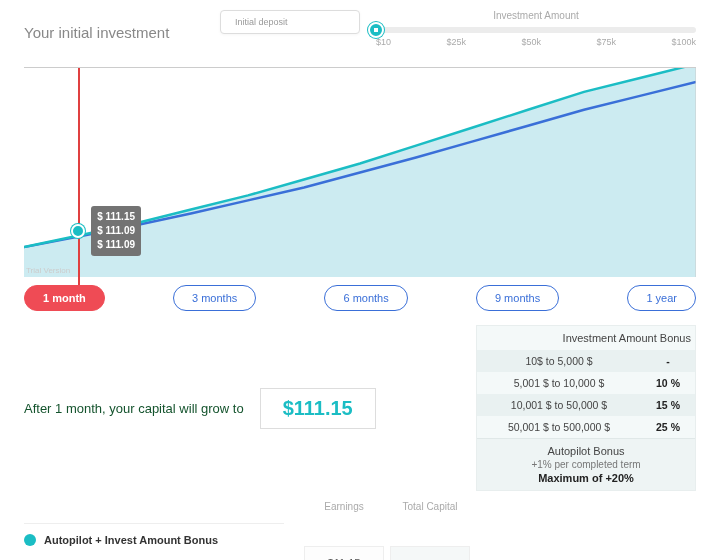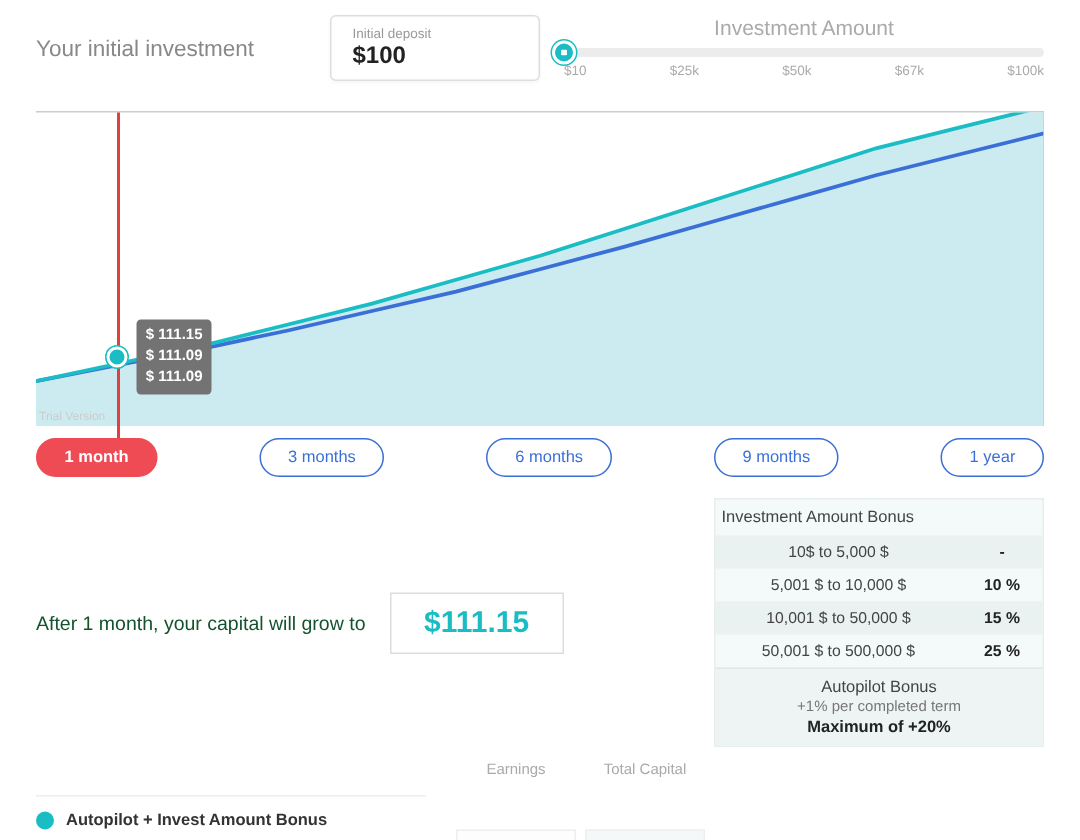--- a/index.html
+++ b/index.html
@@ -29,21 +29,21 @@
     border-radius: 4px;
     padding: 6px 14px;
     width: 140px;
     background: #fff;
     box-shadow: 0 1px 3px rgba(0,0,0,0.04);
   }
   .deposit-box .lbl { font-size: 9px; color: #999; }
   .deposit-box .val { font-size: 16px; font-weight: bold; color: #222; margin-top: 2px; }
   .slider-wrap { flex: 1; margin-top: 0; }
   .slider-wrap .slbl {
-    text-align: center; font-size: 14px; color: #aaa; margin-bottom: 6px;
+    text-align: center; font-size: 10px; color: #aaa; margin-bottom: 6px;
   }
   .slider-track {
     position: relative; height: 6px; background: #ececec; border-radius: 3px;
   }
   .slider-thumb {
     position: absolute; left: 0; top: 50%; transform: translate(-50%, -50%);
     width: 16px; height: 16px; border-radius: 50%;
     background: #1bbdc4; border: 2px solid #fff;
     box-shadow: 0 0 0 1px #1bbdc4;
   }
@@ -113,21 +113,21 @@
     color: #1bbdc4; background: #fff;
   }
   .bonus-panel {
     margin-left: auto;
     width: 220px;
     background: #f4f9f9;
     border: 1px solid #e8eeee;
     font-size: 10.5px;
   }
   .bonus-panel .bp-title {
-    text-align: left; font-size: 11px; padding: 6px 4px; color: #444;
+    text-align: right; font-size: 11px; padding: 6px 4px; color: #444;
   }
   .bp-row { display: flex; }
   .bp-row.shade { background: #e9f1f1; align-items: center; }
   .bp-cell-l { flex: 1; text-align: center; padding: 5px 4px; color: #444; }
   .bp-cell-r { width: 54px; text-align: center; padding: 5px 4px; font-weight: bold; color: #222; }
   .autopilot-box {
     background: #eef4f4; text-align: center; padding: 6px 4px; border-top: 1px solid #e0e8e8;
   }
   .autopilot-box .ap-t { font-size: 11px; color: #444; }
   .autopilot-box .ap-s { font-size: 10px; color: #777; margin-top: 2px; }
@@ -162,32 +162,31 @@
     padding: 26px 4px;
   }
 </style>
 </head>
 <body>
 
 <div class="top-row">
   <div class="title">Your initial investment</div>
   <div class="deposit-box">
     <div class="lbl">Initial deposit</div>
-    <div class="val">$100</div>
   </div>
   <div class="slider-wrap">
     <div class="slbl">Investment Amount</div>
     <div class="slider-track">
       <div class="slider-thumb"></div>
     </div>
     <div class="slider-ticks">
       <span>$10</span>
       <span>$25k</span>
       <span>$50k</span>
-      <span>$67k</span>
+      <span>$75k</span>
       <span>$100k</span>
     </div>
   </div>
 </div>
 
 <div class="chart">
   <svg viewBox="0 0 672 210" preserveAspectRatio="none">
 
     <path d="M0,180 L56,168 L112,156 L168,142 L224,128 L280,112 L336,96 L392,78 L448,60 L504,42 L560,24 L616,10 L672,-4 L672,210 L0,210 Z" fill="#bfe6ee" opacity="0.8"></path>
 

